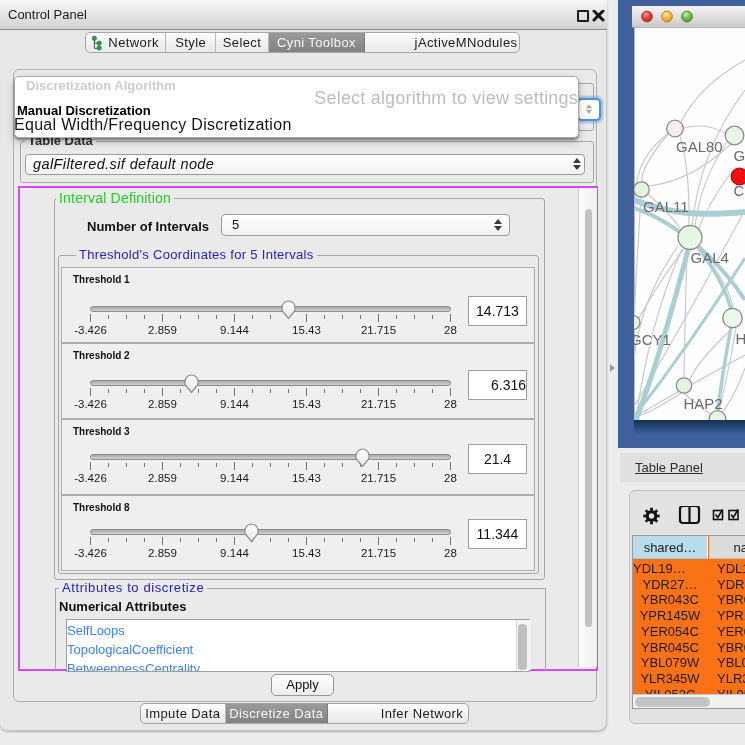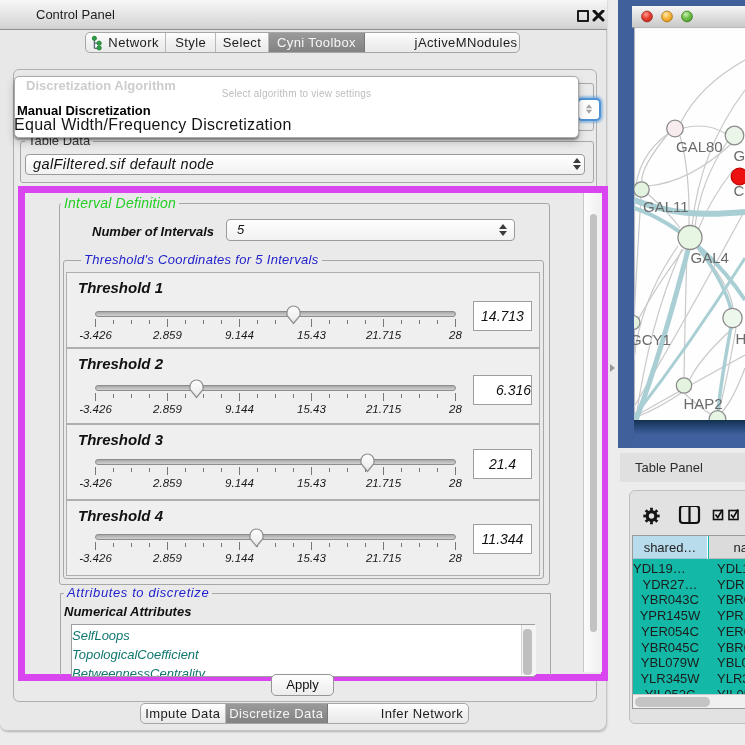--- a/index.html
+++ b/index.html
@@ -1,56 +1,56 @@
 <!DOCTYPE html>
 <html><head><meta charset="utf-8"><style>
 html,body{margin:0;padding:0;}
 body{width:745px;height:745px;background:#ECECEC;font-family:"Liberation Sans",sans-serif;overflow:hidden;position:relative;}
 .abs{position:absolute;}
 #win{left:0;top:0;width:607px;height:731px;background:#E8E8E8;border-radius:0 0 8px 8px;box-shadow:0 1px 2px rgba(0,0,0,0.25),inset -1px -1px 0 #C6C6C6;}
 #tbar{left:0;top:0;width:607px;height:29px;background:linear-gradient(#F7F7F7,#D6D6D6 90%,#CFCFCF);border-bottom:1px solid #8E8E8E;border-radius:0;}
-#tbar .t{position:absolute;left:8px;top:0;line-height:29px;font-size:13px;color:#1d1d1d;margin-left:28px;}
+#tbar .t{position:absolute;left:8px;top:0;line-height:29px;font-size:13px;color:#1d1d1d;}
 #btnFloat{left:577px;top:10px;width:8px;height:8px;border:2px solid #1b1b1b;border-radius:1px;}
 
 .seg{height:19px;background:linear-gradient(#FFFFFF,#F2F2F2 45%,#E9E9E9);border:1px solid #A6A6A6;border-radius:5px;font-size:13px;color:#1c1c1c;display:flex;overflow:hidden;}
 .seg .s{line-height:19px;text-align:center;border-right:1px solid #B9B9B9;white-space:nowrap;letter-spacing:0.4px;}
 .seg .s:last-child{border-right:none;padding-left:48px;}
 .seg .sel{background:linear-gradient(#9A9A9A,#828282);color:#F6F6F6;border-right:1px solid #787878;}
 #content{left:13px;top:69px;width:582px;height:631px;background:#EAEAEA;border:1px solid #AFAFAF;border-radius:6px;}
 
 .grp{border:1px solid #A7A7A7;border-radius:3px;}
 .gt{position:absolute;font-size:13px;background:#EAEAEA;padding:0 3px;line-height:13px;}
 
 .combo{background:linear-gradient(#FFFFFF,#F1F1F1);border:1px solid #9B9B9B;border-radius:4px;font-size:13px;color:#111;}
 .combo .cv{position:absolute;left:10px;top:0;line-height:19px;letter-spacing:0.5px;}
 .arr{position:absolute;width:8px;height:12px;}
 .arr:before{content:"";position:absolute;left:0;top:0;border-left:4px solid transparent;border-right:4px solid transparent;border-bottom:5px solid #3c3c3c;}
 .arr:after{content:"";position:absolute;left:0;bottom:0;border-left:4px solid transparent;border-right:4px solid transparent;border-top:5px solid #3c3c3c;}
 
-#spane{left:18px;top:186px;width:576px;height:481px;border:7px solid #d946ef;background:#EAEAEA;font-style:italic;}
+#spane{left:18px;top:186px;width:576px;height:481px;border:2px solid #d946ef;background:#EAEAEA;}
 #vscroll{position:absolute;left:558px;top:0;width:18px;height:479px;background:linear-gradient(90deg,#FCFCFC,#EFEFEF);border-left:1px solid #C8C8C8;}
 #vthumb{position:absolute;left:6px;top:21px;width:7px;height:418px;background:#C2C2C2;border-radius:4px;}
 
 .tbox{position:absolute;left:41px;width:472px;height:74px;background:#EFEFEF;border:1px solid #AEAEAE;}
-.tbox .lbl{position:absolute;left:11px;top:6px;font-size:15px;font-weight:bold;color:#111;}
+.tbox .lbl{position:absolute;left:11px;top:6px;font-size:10px;font-weight:bold;color:#111;}
 .track{position:absolute;left:28px;width:359px;height:4px;background:linear-gradient(#A8A8A8,#D2D2D2);border:1px solid #8D8D8D;border-radius:3px;top:38px;}
 .vbox{position:absolute;left:406px;top:28px;width:57px;height:28px;background:#fff;border:1px solid #9E9E9E;font-size:14px;color:#111;text-align:center;line-height:28px;}
 .ticklbl{position:absolute;top:56px;font-size:11.5px;color:#1a1a1a;width:60px;margin-left:-30px;text-align:center;}
 .thumbsvg{position:absolute;top:32px;width:17px;height:20px;margin-left:-8px;}
 
 #popup{left:14px;top:76px;width:563px;height:60px;background:#FFFFFF;border:1px solid #A9A9A9;border-radius:5px;box-shadow:0 2px 2px rgba(0,0,0,0.35),0 4px 9px rgba(0,0,0,0.22);z-index:40;}
 
-#attrlist{left:46px;top:431px;width:462px;height:51px;background:#fff;border:1px solid #9E9E9E;font-size:13px;color:#0f766e;overflow:hidden;line-height:19px;}
+#attrlist{left:46px;top:431px;width:462px;height:51px;background:#fff;border:1px solid #9E9E9E;font-size:13px;color:#3b82f6;overflow:hidden;line-height:19px;}
 #attrlist div{padding-left:0px;}
 
 #netframe{left:618px;top:0;width:127px;height:448px;background:#3F609B;}
 #nettbar{position:absolute;left:14px;top:6px;width:113px;height:21px;background:linear-gradient(#F6F6F6,#C9C9C9);border-bottom:1px solid #8A8A8A;}
 #netcanvas{position:absolute;left:16px;top:27px;width:111px;height:393px;background:#FEFEFE;box-shadow:inset 1px 1px 1px rgba(0,0,0,0.3);overflow:hidden;}
 #tpbar{left:620px;top:453px;width:125px;height:29px;background:#E0E0E0;}
-#tpbar .t{position:absolute;left:15px;top:0;line-height:29px;font-size:13px;color:#2e2e2e;}
+#tpbar .t{position:absolute;left:15px;top:0;line-height:29px;font-size:13px;color:#2e2e2e;text-decoration:underline;}
 #tpanel{left:629px;top:490px;width:130px;height:232px;background:#E2E2E2;border:1px solid #C0C0C0;border-radius:6px;}
 </style></head><body>
 <div id="win" class="abs">
   <div id="tbar" class="abs">
       <span class="t">Control Panel</span>
     </div>
   <div id="btnFloat" class="abs"></div>
   <svg class="abs" style="left:592px;top:10px" width="13" height="12" viewBox="0 0 13 12">
       <path d="M2,1 L11,10 M11,1 L2,10" stroke="#111" stroke-width="3" stroke-linecap="round"></path>
     </svg>
@@ -70,21 +70,21 @@
     <div class="s" style="width:119px;">jActiveMNodules</div>
   </div>
   <div id="content" class="abs"></div>
 
   <div class="grp abs" style="left:20px;top:83px;width:572px;height:46px;"></div>
   <div class="abs" style="left:577px;top:98px;width:20px;height:19px;background:#fff;border:2px solid #4E93D5;border-radius:5px;box-shadow:0 0 2px 1.5px rgba(90,155,215,0.55);">
       <span class="arr" style="position:absolute;left:6px;top:3px;transform:scale(0.8);opacity:0.45;"></span>
     </div>
 
   <div class="grp abs" style="left:20px;top:141px;width:572px;height:40px;"></div>
-  <div class="gt abs" style="left:25px;top:134px;color:#333;font-weight:normal;">Table Data</div>
+  <div class="gt abs" style="left:25px;top:134px;color:#333;font-weight:bold;">Table Data</div>
   <div class="combo abs" style="left:25px;top:154px;width:558px;height:19px;">
       <span class="cv" style="left:7px;font-size:14.5px;letter-spacing:0.4px;font-style:italic;">galFiltered.sif default node</span>
       <span class="arr" style="left:547px;top:3px;"></span>
     </div>
 
   <div id="spane" class="abs">
 
     <div class="grp abs" style="left:34px;top:10px;width:489px;height:380px;"></div>
     <div class="gt abs" style="left:36px;top:4px;color:#25CE25;font-size:14px;letter-spacing:0.2px;">Interval Definition</div>
     <div class="abs" style="left:67px;top:31px;font-size:13px;font-weight:bold;color:#111;">Number of Intervals</div>
@@ -227,21 +227,21 @@
               <stop offset="0" stop-color="#FDFDFD"></stop>
               <stop offset="0.7" stop-color="#EFEFEF"></stop>
               <stop offset="1" stop-color="#E2E2E2"></stop>
             </linearGradient>
           </defs>
           <path d="M2,7.5 A6.5,6.5 0 0 1 15,7.5 L15,10.5 L8.5,18.5 L2,10.5 Z" fill="url(#thg)" stroke="#8E8E8E" stroke-width="1.2"></path>
         </svg>
         <div class="vbox" style="top:24px;">21.4</div>
       </div>
     <div class="tbox" style="top:307px;">
-        <div class="lbl">Threshold 4</div>
+        <div class="lbl">Threshold 8</div>
         <div class="track" style="top:33px;"></div>
         <svg style="position:absolute;left:28px;top:41px;" width="362" height="10" viewBox="0 0 362 10">
           <g stroke="#777" stroke-width="1">
             <line x1="0.5" y1="0" x2="0.5" y2="8"></line>
             <line x1="18.5" y1="1" x2="18.5" y2="5"></line>
             <line x1="36.5" y1="1" x2="36.5" y2="5"></line>
             <line x1="54.5" y1="1" x2="54.5" y2="5"></line>
             <line x1="72.5" y1="0" x2="72.5" y2="8"></line>
             <line x1="90.5" y1="1" x2="90.5" y2="5"></line>
             <line x1="108.5" y1="1" x2="108.5" y2="5"></line>
@@ -298,21 +298,21 @@
   <div class="abs" style="left:271px;top:674px;width:61px;height:20px;background:linear-gradient(#FFFFFF,#ECECEC);border:1px solid #969696;border-radius:5px;text-align:center;line-height:20px;font-size:13px;color:#111;">Apply</div>
 
   <div class="seg abs" style="left:140px;top:703px;width:327px;">
     <div class="s" style="width:98px;">Impute Data</div>
     <div class="s sel" style="width:119px;">Discretize Data</div>
     <div class="s" style="width:108px;">Infer Network</div>
   </div>
 
   <div id="popup" class="abs">
     <div class="abs" style="left:11px;top:1px;font-size:13px;font-weight:bold;color:#CDCDCD;">Discretization Algorithm</div>
-    <div class="abs" style="left:0;top:11px;width:563px;text-align:center;font-size:10px;color:#BDBDBD;letter-spacing:0.2px;">Select algorithm to view settings</div>
+    <div class="abs" style="left:0;top:11px;width:563px;text-align:right;font-size:18px;color:#BDBDBD;letter-spacing:0.2px;">Select algorithm to view settings</div>
     <div class="abs" style="left:2px;top:26px;font-size:13px;font-weight:bold;color:#000;">Manual Discretization</div>
     <div class="abs" style="left:-1px;top:39px;font-size:16px;color:#151515;letter-spacing:0.3px;">Equal Width/Frequency Discretization</div>
   </div>
 </div>
 
 <div id="netframe" class="abs">
   <div id="nettbar">
     <svg width="113" height="21" viewBox="0 0 113 21">
       <defs>
         <radialGradient id="rg" cx="0.4" cy="0.3" r="0.8">
@@ -408,21 +408,21 @@
   <rect x="38" y="0" width="19" height="17" rx="3" fill="none" stroke="#111" stroke-width="2.2"></rect>
   <line x1="47.5" y1="1" x2="47.5" y2="16" stroke="#111" stroke-width="2.2"></line>
   <g stroke="#111" fill="none" stroke-width="1.6">
     <rect x="71.5" y="4.5" width="9" height="9"></rect>
     <path d="M73.5,8.5 L75.8,11.5 L80.5,3.5"></path>
     <rect x="87" y="4.5" width="9" height="9"></rect>
     <path d="M89,8.5 L91.3,11.5 L96,3.5"></path>
   </g>
 </svg>
 
-<div class="abs" style="left:632px;top:535px;width:113px;height:172px;border:1px solid #9A9A9A;border-right:none;background:#14b8a6;overflow:hidden;">
+<div class="abs" style="left:632px;top:535px;width:113px;height:172px;border:1px solid #9A9A9A;border-right:none;background:#f97316;overflow:hidden;">
   <div class="abs" style="left:0;top:0;width:74px;height:23px;background:#B8DCEC;border-right:1.5px solid #FFF;box-shadow:inset 0 -1px 0 #9FC4D6;text-align:center;line-height:23px;font-size:13px;color:#222;">shared…</div>
   <div class="abs" style="left:75.5px;top:0;width:38px;height:23px;background:#DBDBDB;box-shadow:inset 0 -1px 0 #BBB;line-height:23px;font-size:13px;color:#222;padding-left:25px;">na</div>
   <div id="rows">
       <div class="abs" style="left:0;top:25.0px;width:74px;text-align:left;font-size:13px;color:#1c1c1c;">YDL19…</div>
       <div class="abs" style="left:84px;top:25.0px;font-size:13px;color:#1c1c1c;white-space:nowrap;">YDL19</div>
       <div class="abs" style="left:0;top:40.7px;width:74px;text-align:center;font-size:13px;color:#1c1c1c;">YDR27…</div>
       <div class="abs" style="left:84px;top:40.7px;font-size:13px;color:#1c1c1c;white-space:nowrap;">YDR27</div>
       <div class="abs" style="left:0;top:56.4px;width:74px;text-align:center;font-size:13px;color:#1c1c1c;">YBR043C</div>
       <div class="abs" style="left:84px;top:56.4px;font-size:13px;color:#1c1c1c;white-space:nowrap;">YBR04</div>
       <div class="abs" style="left:0;top:72.1px;width:74px;text-align:center;font-size:13px;color:#1c1c1c;">YPR145W</div>

